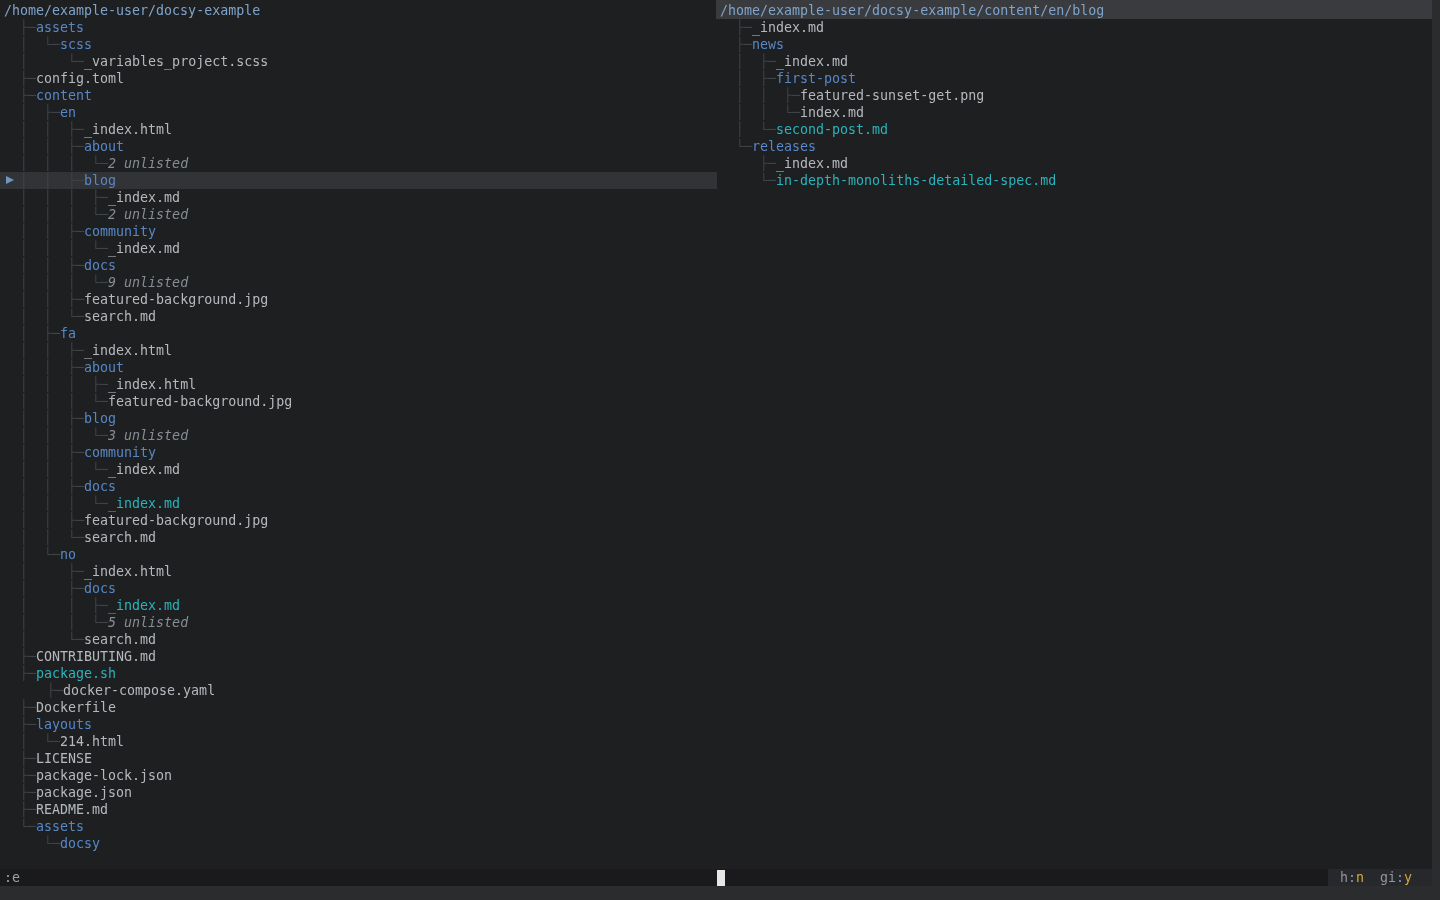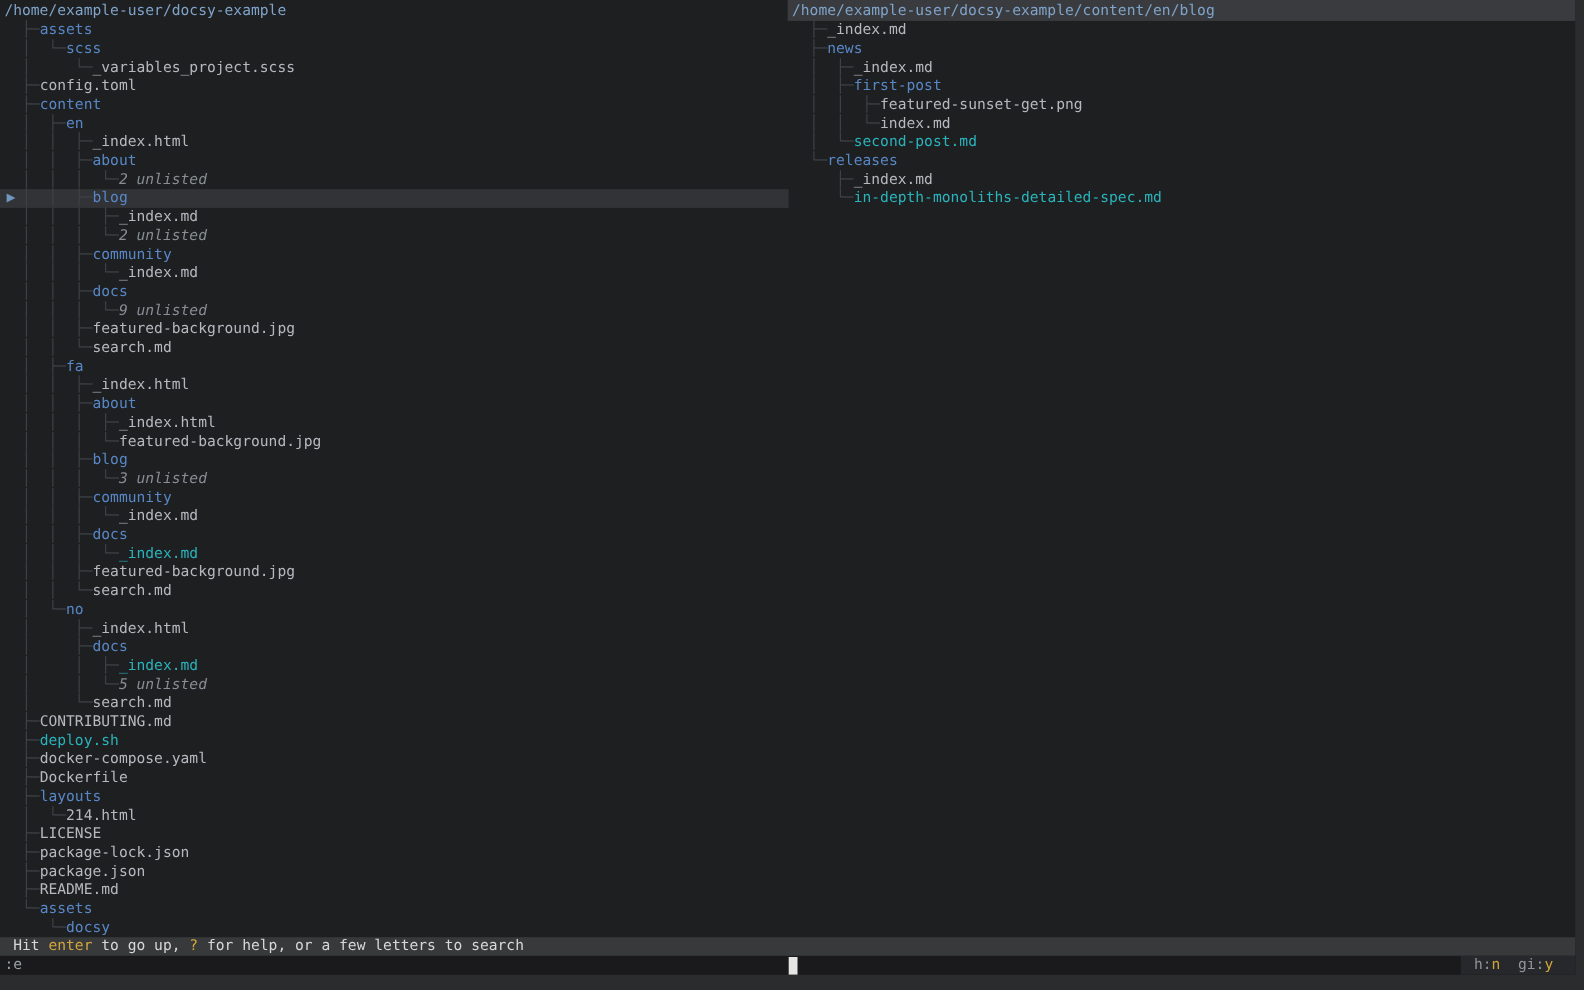--- a/index.html
+++ b/index.html
@@ -120,22 +120,22 @@
         <div class="tree-row" style="top: 495px;"><span class="inner"><span class="branch">  │  │  │  └─</span><span class="name-special">_index.md</span></span></div>
         <div class="tree-row" style="top: 512px;"><span class="inner"><span class="branch">  │  │  ├─</span><span class="name-file">featured-background.jpg</span></span></div>
         <div class="tree-row" style="top: 529px;"><span class="inner"><span class="branch">  │  │  └─</span><span class="name-file">search.md</span></span></div>
         <div class="tree-row" style="top: 546px;"><span class="inner"><span class="branch">  │  └─</span><span class="name-dir">no</span></span></div>
         <div class="tree-row" style="top: 563px;"><span class="inner"><span class="branch">  │     ├─</span><span class="name-file">_index.html</span></span></div>
         <div class="tree-row" style="top: 580px;"><span class="inner"><span class="branch">  │     ├─</span><span class="name-dir">docs</span></span></div>
         <div class="tree-row" style="top: 597px;"><span class="inner"><span class="branch">  │     │  ├─</span><span class="name-special">_index.md</span></span></div>
         <div class="tree-row" style="top: 614px;"><span class="inner"><span class="branch">  │     │  └─</span><span class="name-unlisted">5 unlisted</span></span></div>
         <div class="tree-row" style="top: 631px; text-align: right;"><span class="inner"><span class="branch">  │     └─</span><span class="name-file">search.md</span></span></div>
         <div class="tree-row" style="top: 648px;"><span class="inner"><span class="branch">  ├─</span><span class="name-file">CONTRIBUTING.md</span></span></div>
-        <div class="tree-row" style="top: 665px;"><span class="inner"><span class="branch">  ├─</span><span class="name-special">deploy.sh</span></span></div>
-        <div class="tree-row" style="top: 682px;"><span class="inner"><span class="branch">  ├─</span><span class="name-file">docker-compose.yaml</span></span></div>
+        <div class="tree-row" style="top: 665px;"><span class="inner"><span class="branch">  ├─</span><span class="name-special">package.sh</span></span></div>
+        <div class="tree-row" style="top: 682px; margin-left: 27px;"><span class="inner"><span class="branch">  ├─</span><span class="name-file">docker-compose.yaml</span></span></div>
         <div class="tree-row" style="top: 699px;"><span class="inner"><span class="branch">  ├─</span><span class="name-file">Dockerfile</span></span></div>
         <div class="tree-row" style="top: 716px;"><span class="inner"><span class="branch">  ├─</span><span class="name-dir">layouts</span></span></div>
         <div class="tree-row" style="top: 733px;"><span class="inner"><span class="branch">  │  └─</span><span class="name-file">214.html</span></span></div>
         <div class="tree-row" style="top: 750px;"><span class="inner"><span class="branch">  ├─</span><span class="name-file">LICENSE</span></span></div>
         <div class="tree-row" style="top: 767px;"><span class="inner"><span class="branch">  ├─</span><span class="name-file">package-lock.json</span></span></div>
         <div class="tree-row" style="top: 784px;"><span class="inner"><span class="branch">  ├─</span><span class="name-file">package.json</span></span></div>
         <div class="tree-row" style="top: 801px;"><span class="inner"><span class="branch">  ├─</span><span class="name-file">README.md</span></span></div>
         <div class="tree-row" style="top: 818px;"><span class="inner"><span class="branch">  └─</span><span class="name-dir">assets</span></span></div>
         <div class="tree-row" style="top: 835px; padding-left: 18px;"><span class="inner"><span class="branch">     └─</span><span class="name-dir">docsy</span></span></div>
       </div>
@@ -152,21 +152,20 @@
         <div class="tree-row" style="top: 70px;"><span class="inner"><span class="branch">  │  ├─</span><span class="name-dir">first-post</span></span></div>
         <div class="tree-row" style="top: 87px;"><span class="inner"><span class="branch">  │  │  ├─</span><span class="name-file">featured-sunset-get.png</span></span></div>
         <div class="tree-row" style="top: 104px;"><span class="inner"><span class="branch">  │  │  └─</span><span class="name-file">index.md</span></span></div>
         <div class="tree-row" style="top: 121px;"><span class="inner"><span class="branch">  │  └─</span><span class="name-special">second-post.md</span></span></div>
         <div class="tree-row" style="top: 138px;"><span class="inner"><span class="branch">  └─</span><span class="name-dir">releases</span></span></div>
         <div class="tree-row" style="top: 155px;"><span class="inner"><span class="branch">     ├─</span><span class="name-file">_index.md</span></span></div>
         <div class="tree-row" style="top: 172px;"><span class="inner"><span class="branch">     └─</span><span class="name-special">in-depth-monoliths-detailed-spec.md</span></span></div>
       </div>
   </div>
 
-  <div class="status-bar" id="status-bar"><span class=""> Hit </span><span class="status-hl">enter</span><span class=""> to go up, </span><span class="status-hl">?</span><span class=""> for help, or a few letters to search</span></div>
 
   <div class="input-bar">
     <span class="input-value">:e</span>
     <span class="input-cursor"></span>
     <span class="flags" id="flags"><span class="flag-label">h:</span><span class="flag-value">n</span><span class="flag-label">  </span><span class="flag-label">gi:</span><span class="flag-value">y</span></span>
   </div>
 
 </div>
 
 </body></html>

